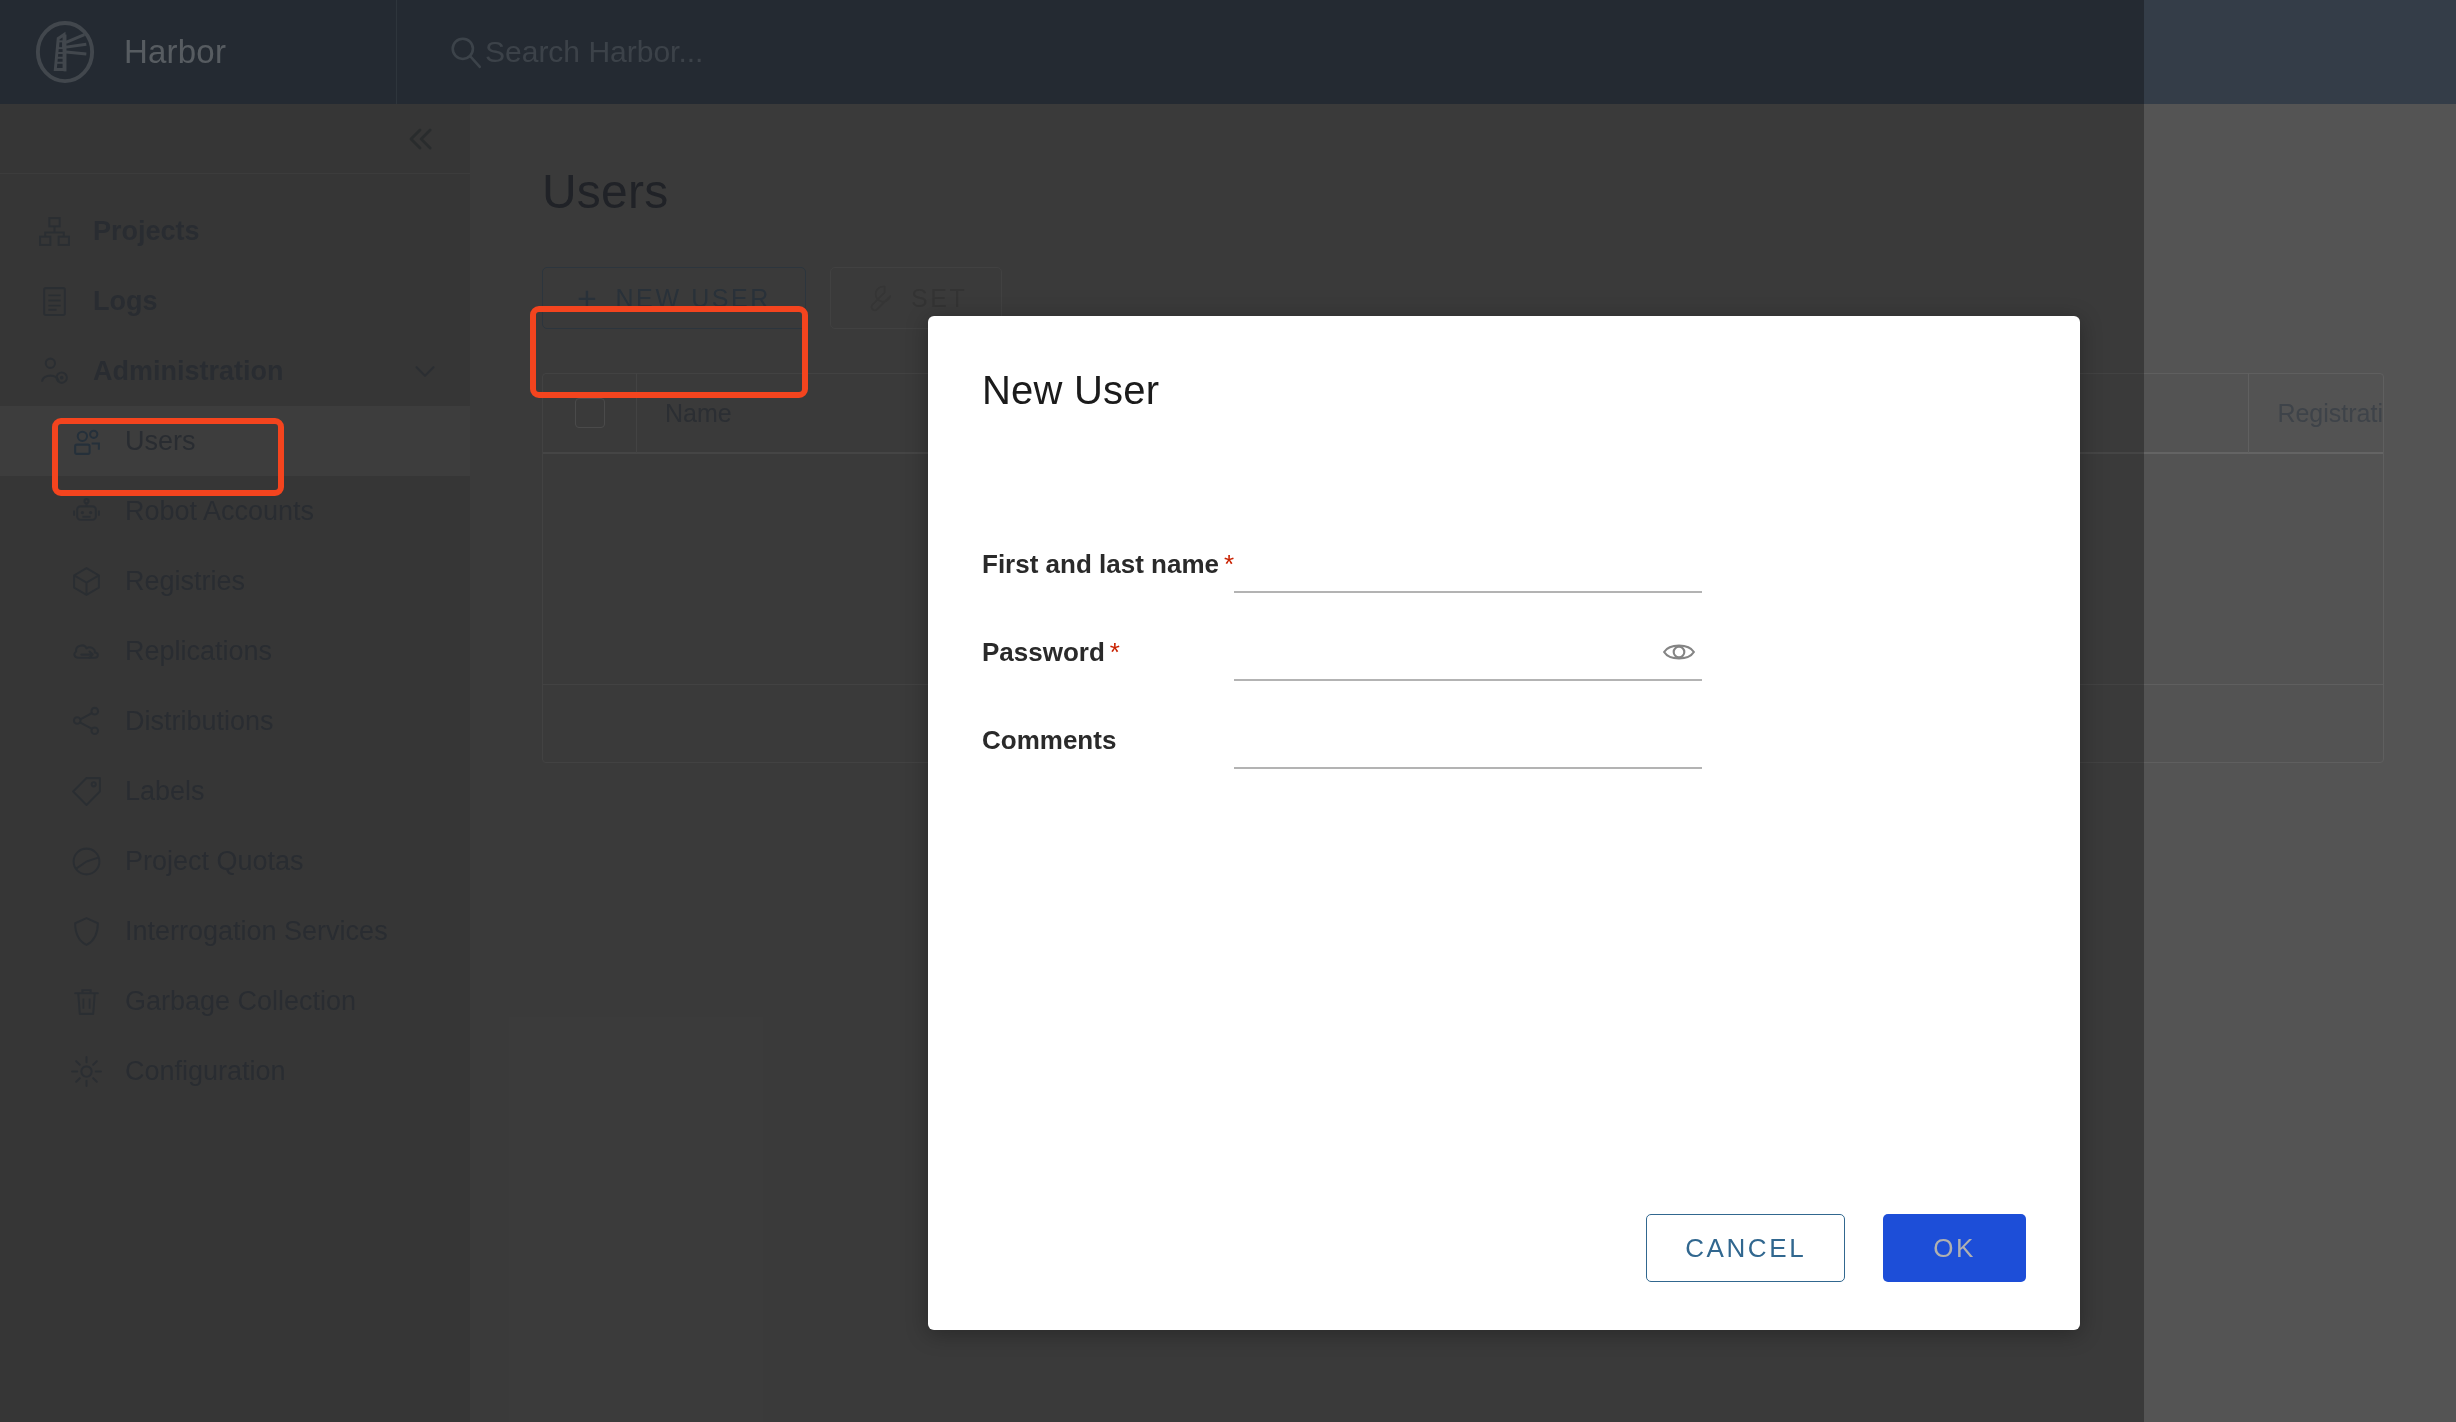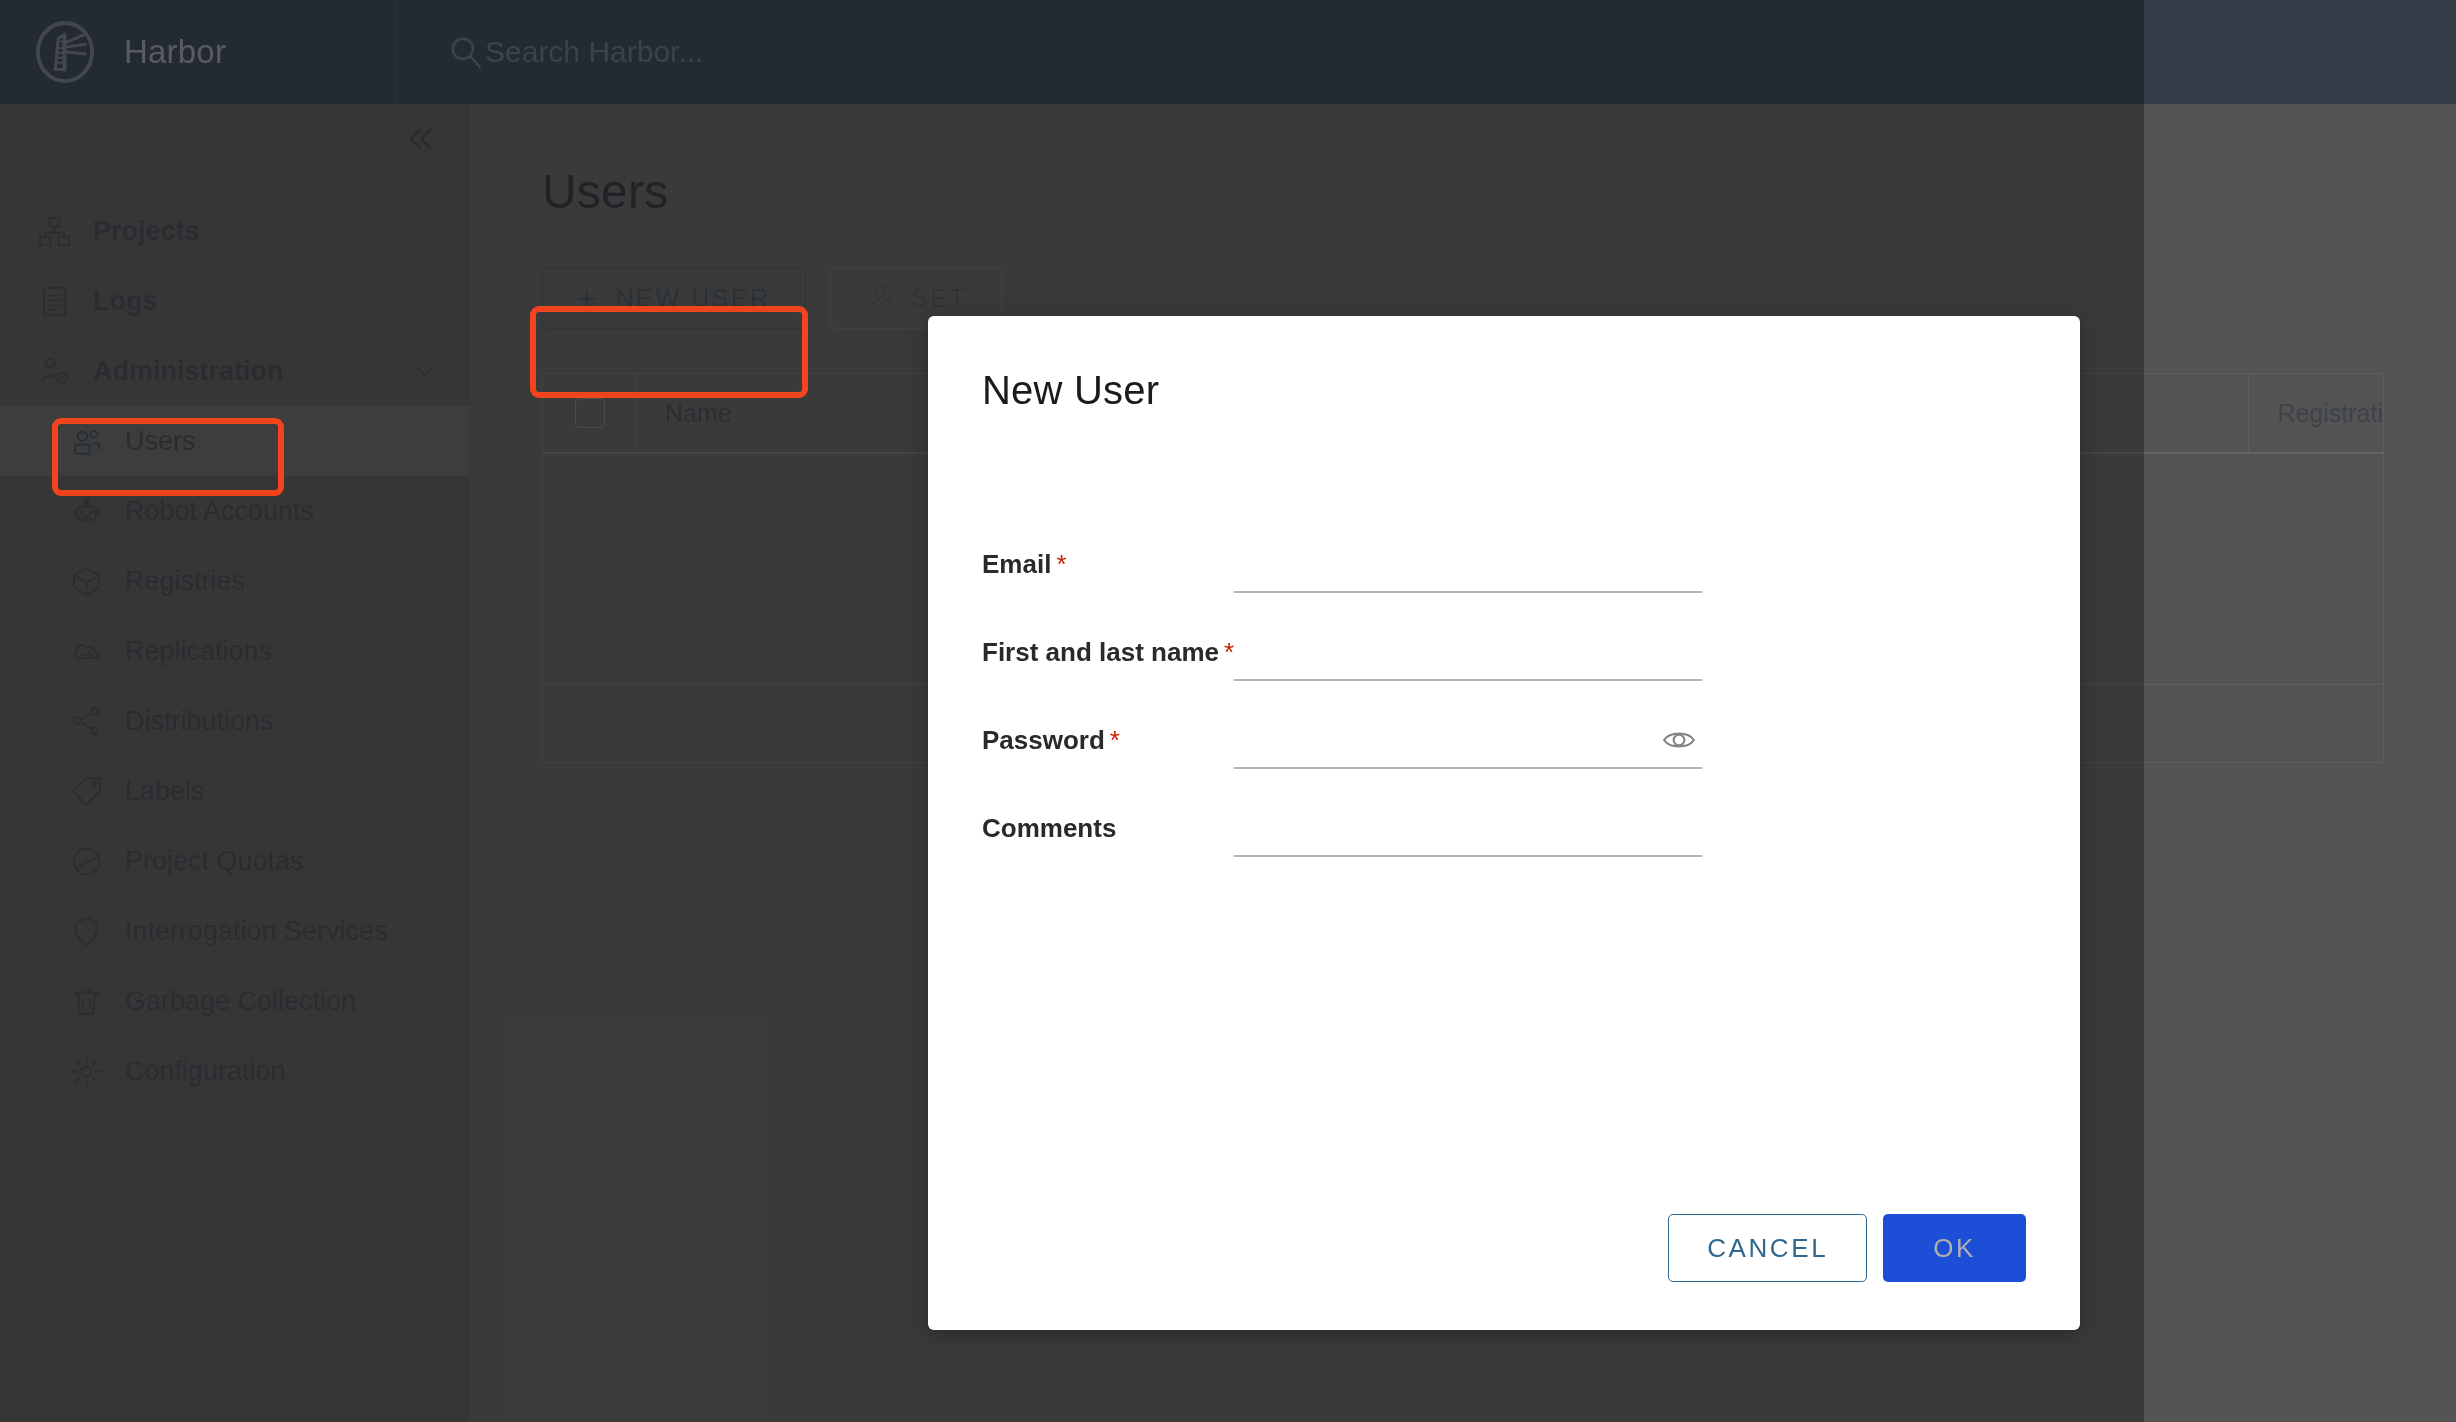--- a/index.html
+++ b/index.html
@@ -280,21 +280,21 @@
     right: 6px;
     top: 6px;
     width: 34px; height: 34px;
     cursor: pointer;
     opacity: 0.72;
   }
   .modal-foot {
     display: flex;
     justify-content: flex-end;
     align-items: center;
-    gap: 16px;
+    gap: 38px;
     padding: 0 54px 48px 54px;
   }
   .btn-cancel {
     height: 68px;
     padding: 0 38px;
     border: 1px solid #31678f;
     border-radius: 5px;
     background: #ffffff;
     color: #31678f;
     font-size: 26px;
@@ -549,28 +549,20 @@
   </div>
 
   <div class="overlay"></div>
 
   <div class="modal">
     <div class="modal-title">New User</div>
 
     <div class="modal-body">
 
 
-      <div class="form-row">
-        <div class="form-label">
-          <span>Email</span><span class="req">*</span>
-        </div>
-        <div class="field">
-          <input type="text" value="" style="">
-        </div>
-      </div>
 
       <div class="form-row">
         <div class="form-label">
           <span>First and last name</span><span class="req">*</span>
         </div>
         <div class="field">
           <input type="text" value="" style="">
         </div>
       </div>
 

